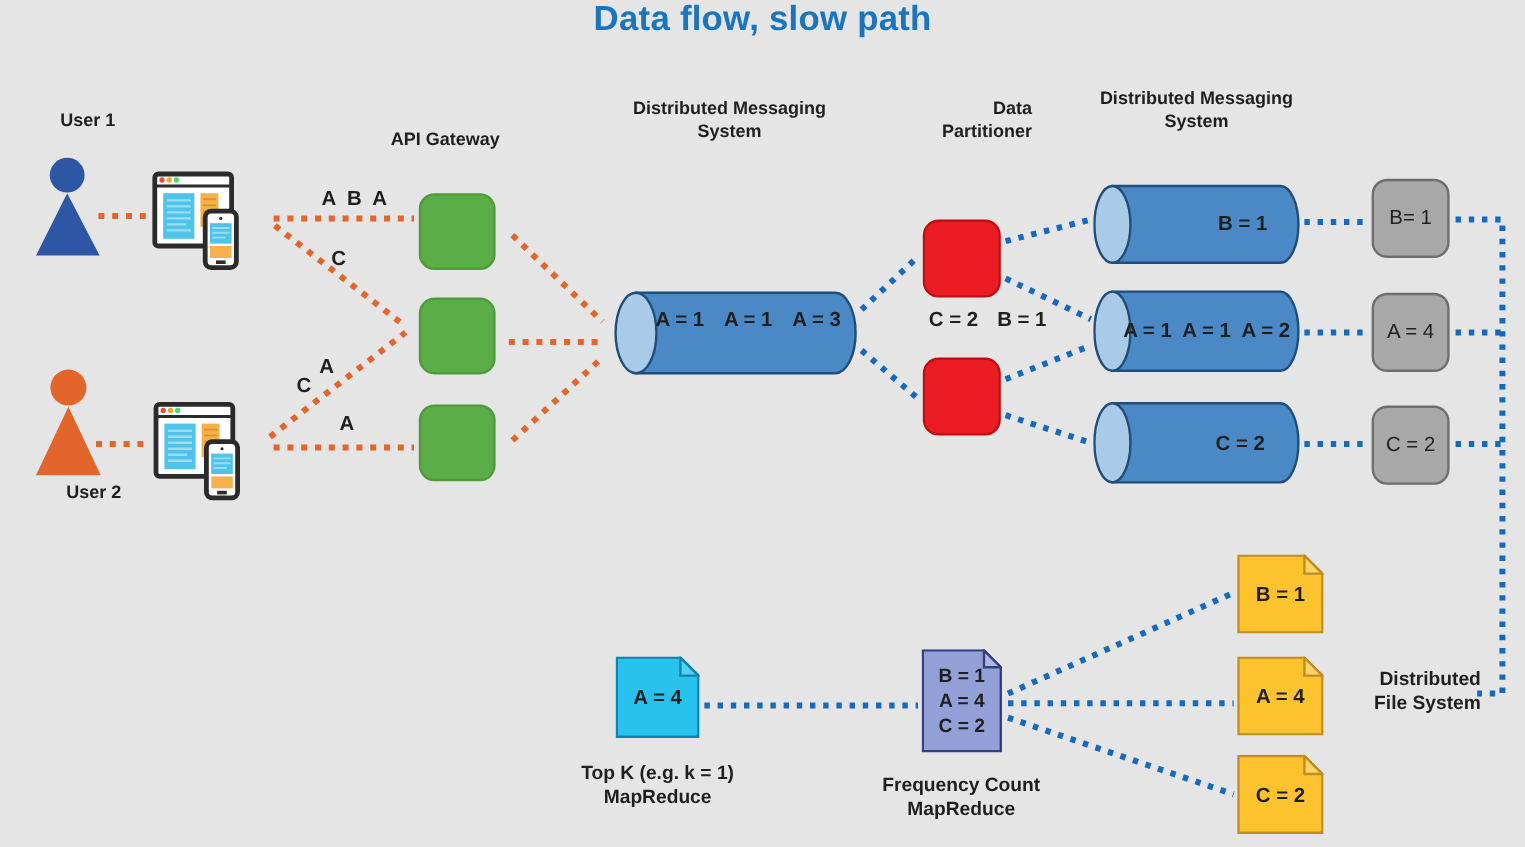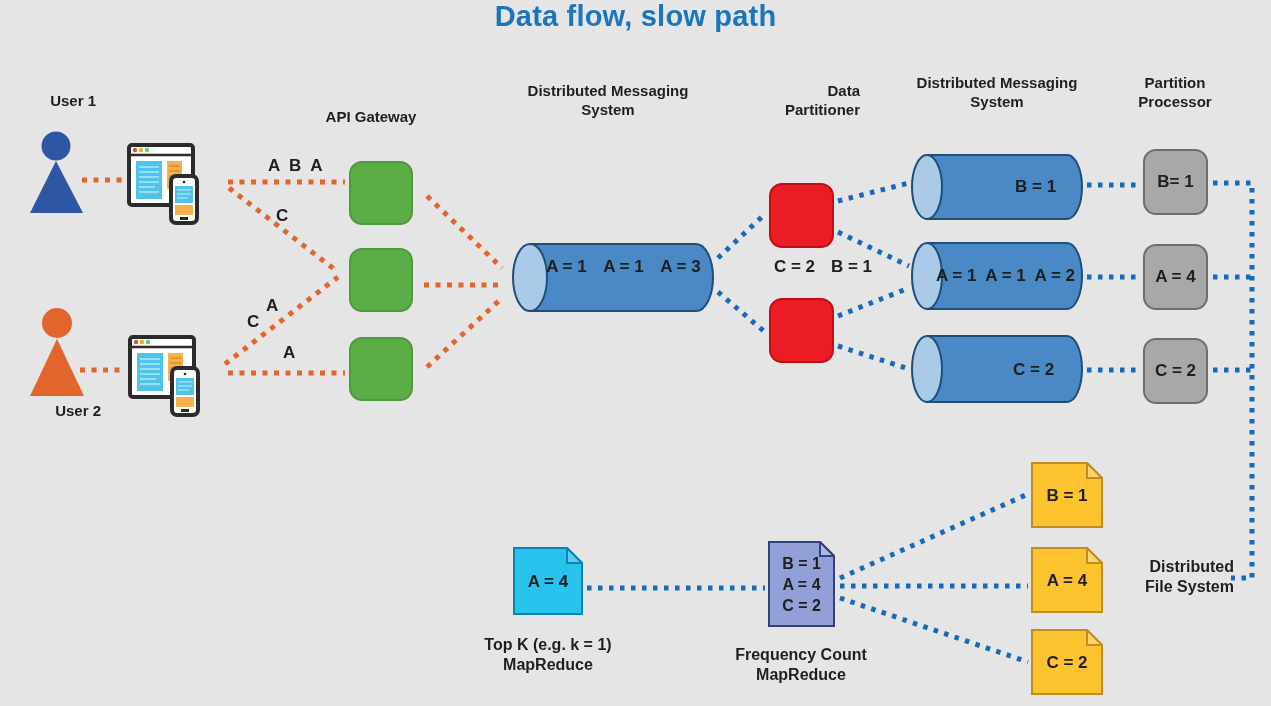--- a/index.html
+++ b/index.html
@@ -12,21 +12,21 @@
     left:0;top:4;width:100%;text-align:center;
     font-size:29px;font-weight:700;color:#1B75BC;letter-spacing:.2px;
   }
   .lbl{font-weight:700;font-size:15px;line-height:1.25;text-align:center;color:#1f1f1f;}
   .lbl-left{text-align:right;}
   .edge-lbl{font-weight:700;font-size:17px;color:#1f1f1f;white-space:pre;}
   .gbox{width:64px;height:64px;background:#5BAD47;border:2px solid #4E9A3C;border-radius:13px;box-sizing:border-box;}
   .rbox{width:65px;height:65px;background:#EC1C24;border:2px solid #C00E15;border-radius:13px;box-sizing:border-box;}
   .graybox{
     width:65px;height:66px;background:#A8A8A8;border:2px solid #6E6E6E;border-radius:13px;box-sizing:border-box;
-    display:flex;align-items:center;justify-content:center;font-weight:700;font-size:17px;
+    display:flex;align-items:center;justify-content:center;font-weight:400;font-size:17px;
   }
   .cyl-text{position:absolute;font-weight:700;font-size:17px;white-space:pre;}
   .cyl-rows{display:flex;line-height:25px;}
   .cyl-row{display:flex;}
   .cyl-cell{width:57px;text-align:center;}
   .doc-text{
     position:absolute;inset:0;display:flex;flex-direction:column;
     align-items:center;justify-content:center;font-weight:700;font-size:17px;line-height:21px;
   }
   .wires{position:absolute;left:0;top:0;}
@@ -191,21 +191,20 @@
     <path d="M16 2 H156 A15 33 0 0 1 156 68 H16 Z" fill="#4A89C6" stroke="#1F4E79" stroke-width="2"></path>
     <ellipse cx="16" cy="35" rx="15" ry="33" fill="#A9CBE8" stroke="#1F4E79" stroke-width="2"></ellipse>
   </svg>
   <div class="abs cyl-text" style="left:936px;top:266px;">A = 1  A = 1  A = 2</div>
   <svg class="abs" style="left:911px;top:334px;" width="173" height="70" viewBox="0 0 173 70">
     <path d="M16 2 H156 A15 33 0 0 1 156 68 H16 Z" fill="#4A89C6" stroke="#1F4E79" stroke-width="2"></path>
     <ellipse cx="16" cy="35" rx="15" ry="33" fill="#A9CBE8" stroke="#1F4E79" stroke-width="2"></ellipse>
   </svg>
   <div class="abs cyl-text" style="left:1013px;top:360px;">C = 2</div>
 
-  <div class="abs lbl" style="left:1125px;top:74px;width:100px;">Partition Processor</div>
   <div class="abs graybox" style="left:1143px;top:149px;">
     <span>B= 1</span>
   </div>
   <div class="abs graybox" style="left:1143px;top:244px;">
     <span>A = 4</span>
   </div>
   <div class="abs graybox" style="left:1143px;top:338px;">
     <span>C = 2</span>
   </div>
 

